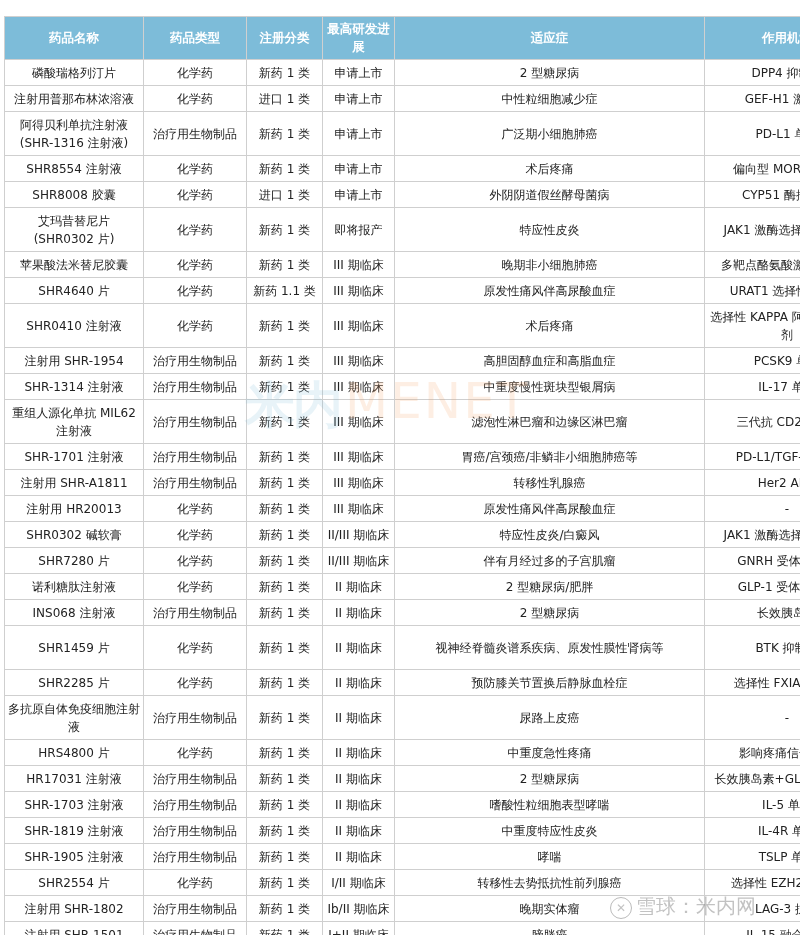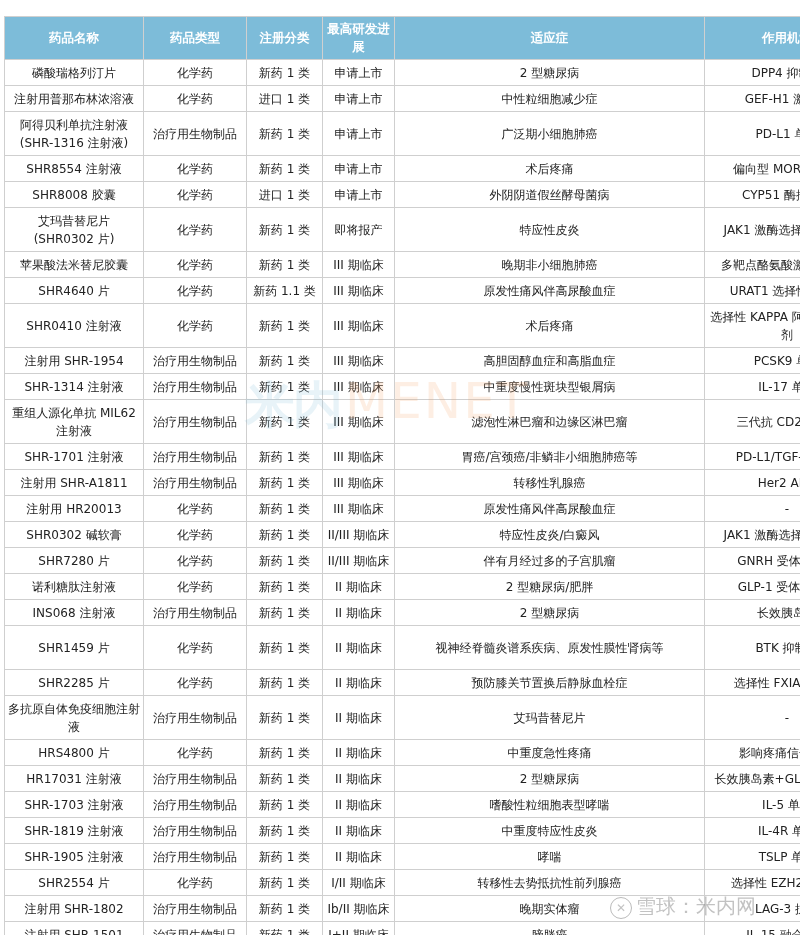--- a/index.html
+++ b/index.html
@@ -213,21 +213,21 @@
           <td>新药 1 类</td>
           <td>II 期临床</td>
           <td>预防膝关节置换后静脉血栓症</td>
           <td>选择性 FXIA 抑制剂</td>
         </tr>
         <tr class="tall">
           <td>多抗原自体免疫细胞注射液</td>
           <td>治疗用生物制品</td>
           <td>新药 1 类</td>
           <td>II 期临床</td>
-          <td>艾玛昔替尼片</td>
+          <td>尿路上皮癌</td>
           <td>-</td>
         </tr>
         <tr>
           <td>HRS4800 片</td>
           <td>化学药</td>
           <td>新药 1 类</td>
           <td>II 期临床</td>
           <td>中重度急性疼痛</td>
           <td>影响疼痛信号传导</td>
         </tr>

